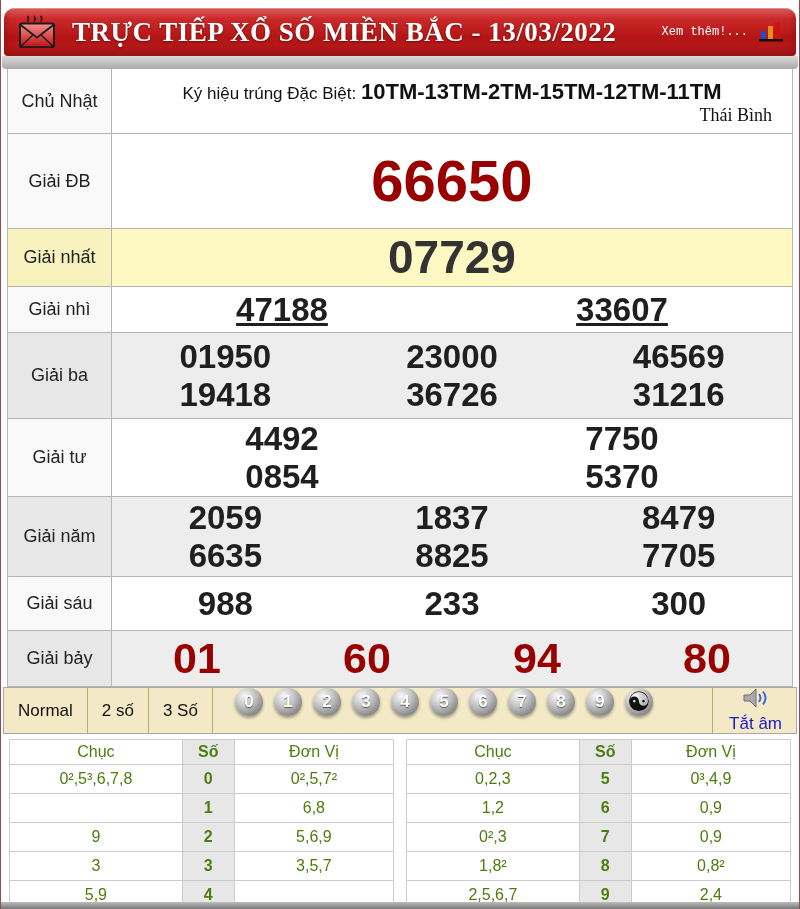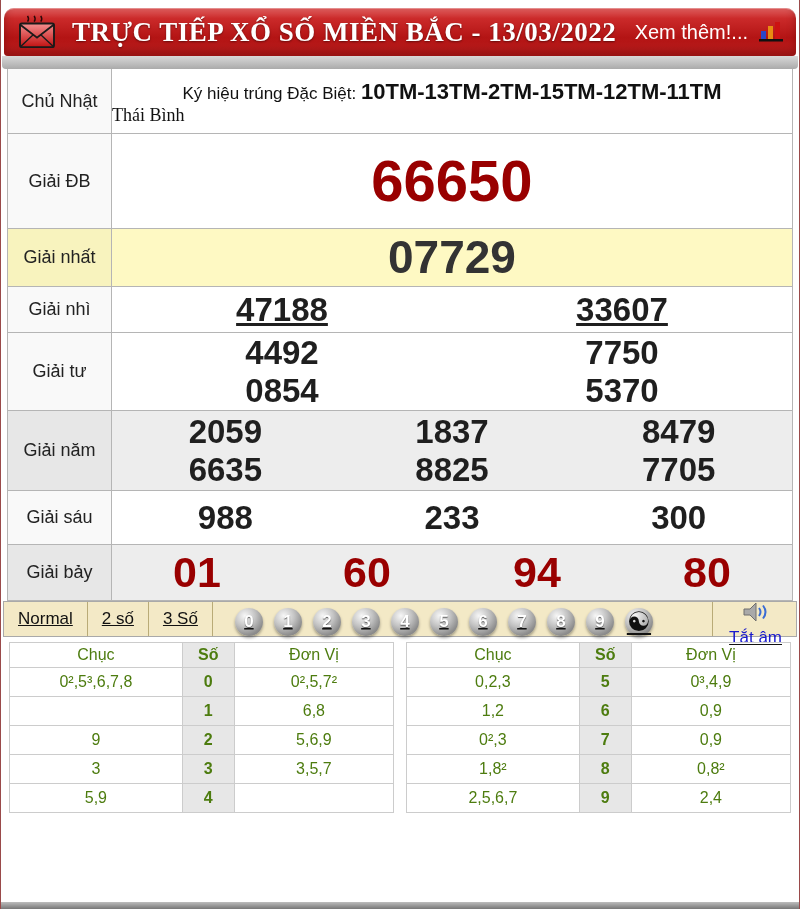--- a/index.html
+++ b/index.html
@@ -6,21 +6,21 @@
   .page{position:relative;width:800px;height:909px;overflow:hidden;background:#fff;
         font-family:"Liberation Sans",sans-serif;border-left:1px solid #9a4a4a;border-right:1px solid #9a4a4a;box-sizing:border-box;}
 
   
   .hdr{margin:8px 3px 0;height:48px;border-radius:10px 10px 4px 4px;
        background:linear-gradient(180deg,#e06060 0%,#cb2a2a 22%,#b31414 62%,#bf2020 100%);
        box-shadow:inset 0 -5px 9px rgba(90,0,0,.45), inset 0 1px 0 rgba(255,255,255,.35);
        display:flex;align-items:center;padding:0 12px;box-sizing:border-box;}
   .hdr-title{font-family:"Liberation Serif",serif;font-weight:bold;font-size:27px;color:#fff;
              margin-left:14px;letter-spacing:.5px;text-shadow:0 1px 2px rgba(0,0,0,.45);white-space:nowrap;}
-  .hdr-more{margin-left:auto;color:#fff;font-size:20px;margin-right:10px;cursor:pointer;}
+  .hdr-more{margin-left:auto;color:#fff;font-size:12px;margin-right:10px;cursor:pointer;font-family:Liberation Mono, monospace;}
   .strip{margin:0 1px;height:13px;border-radius:0 0 4px 4px;
          background:linear-gradient(180deg,#d9d9d9,#aaaaaa);}
 
   
   .ptable{margin:0 6px;border:1px solid #b5b5b5;border-top:none;}
   .prow{display:flex;border-top:1px solid #b5b5b5;box-sizing:border-box;}
   .prow:first-child{border-top:none;}
   .plabel{flex:0 0 104px;width:104px;display:flex;align-items:center;justify-content:center;
           font-size:18px;color:#222;border-right:1px solid #b5b5b5;box-sizing:border-box;
           background:rgba(0,0,0,.025);}
@@ -31,26 +31,26 @@
   .r-db{height:95px;background:#fff;}     .r-db .pline span{font-size:58px;color:#990000;}
   .r-nhat{height:58px;background:#fef9c3;}.r-nhat .pline span{font-size:46px;color:#333;}
   .r-nhi{height:46px;background:#fff;}    .r-nhi .pline span{font-size:33px;text-decoration:underline;}
   .r-ba{height:86px;background:#ededed;}  .r-ba .pline span{font-size:33px;}
   .r-tu{height:78px;background:#fff;}     .r-tu .pline span{font-size:33px;}
   .r-nam{height:80px;background:#ededed;} .r-nam .pline span{font-size:33px;}
   .r-sau{height:54px;background:#fff;}    .r-sau .pline span{font-size:33px;}
   .r-bay{height:56px;background:#ededed;} .r-bay .pline span{font-size:43px;color:#990000;}
   .sun-top{text-align:center;font-size:17px;color:#111;padding-top:2px;}
   .sun-top b{font-size:22px;}
-  .sun-prov{text-align:left;padding-right:20px;font-family:"Liberation Serif",serif;
+  .sun-prov{text-align:right;padding-right:20px;font-family:"Liberation Serif",serif;
             font-size:18px;color:#111;margin-top:0;}
 
   
-  .toolbar{margin:0 2px;height:36px;background:#f3e9c6;border:1px solid #a9a9a9;box-sizing:border-box;
-           display:flex;align-items:flex-end;font-size:17px;color:#111;text-decoration:underline;}
+  .toolbar{margin:0 2px;height:47px;background:#f3e9c6;border:1px solid #a9a9a9;box-sizing:border-box;
+           display:flex;align-items:flex-start;font-size:17px;color:#111;}
   .mode{padding:0 14px;height:100%;display:flex;align-items:center;border-right:1px solid #b9ab77;cursor:pointer;}
   .balls{display:flex;gap:11px;margin-left:22px;align-items:center;}
   .ball{width:28px;height:28px;border-radius:50%;cursor:pointer;
         background:radial-gradient(circle at 35% 28%,#f7f7f7,#c2c2c2 40%,#8d8d8d 72%,#787878);
         box-shadow:0 2px 3px rgba(0,0,0,.35);
         color:#fff;font-weight:bold;font-size:17px;display:flex;align-items:center;justify-content:center;
         text-shadow:0 1px 1px #555;}
   .ball.yy{color:#111;font-size:27px;text-shadow:none;font-weight:normal;}
   .tb-right{margin-left:auto;display:flex;align-items:center;height:100%;
             border-left:1px solid #b9ab77;padding:0 14px 0 16px;gap:6px;cursor:pointer;flex-direction:column;}
@@ -135,20 +135,35 @@
     <div class="prow r-nhi">
       <div class="plabel">Giải nhì</div>
       <div class="pvals">
           <div class="pline">
         <span>47188</span>
         <span>33607</span>
       </div>
         </div>
     </div>
 
+    <div class="prow r-ba">
+      <div class="plabel">Giải ba</div>
+      <div class="pvals">
+        <div class="pline">
+          <span>01950</span>
+          <span>23000</span>
+          <span>46569</span>
+        </div>
+        <div class="pline">
+          <span>19418</span>
+          <span>36726</span>
+          <span>31216</span>
+        </div>
+      </div>
+    </div>
 
     <div class="prow r-tu">
       <div class="plabel">Giải tư</div>
       <div class="pvals">
         <div class="pline">
           <span>4492</span>
           <span>7750</span>
         </div>
         <div class="pline">
           <span>0854</span>

